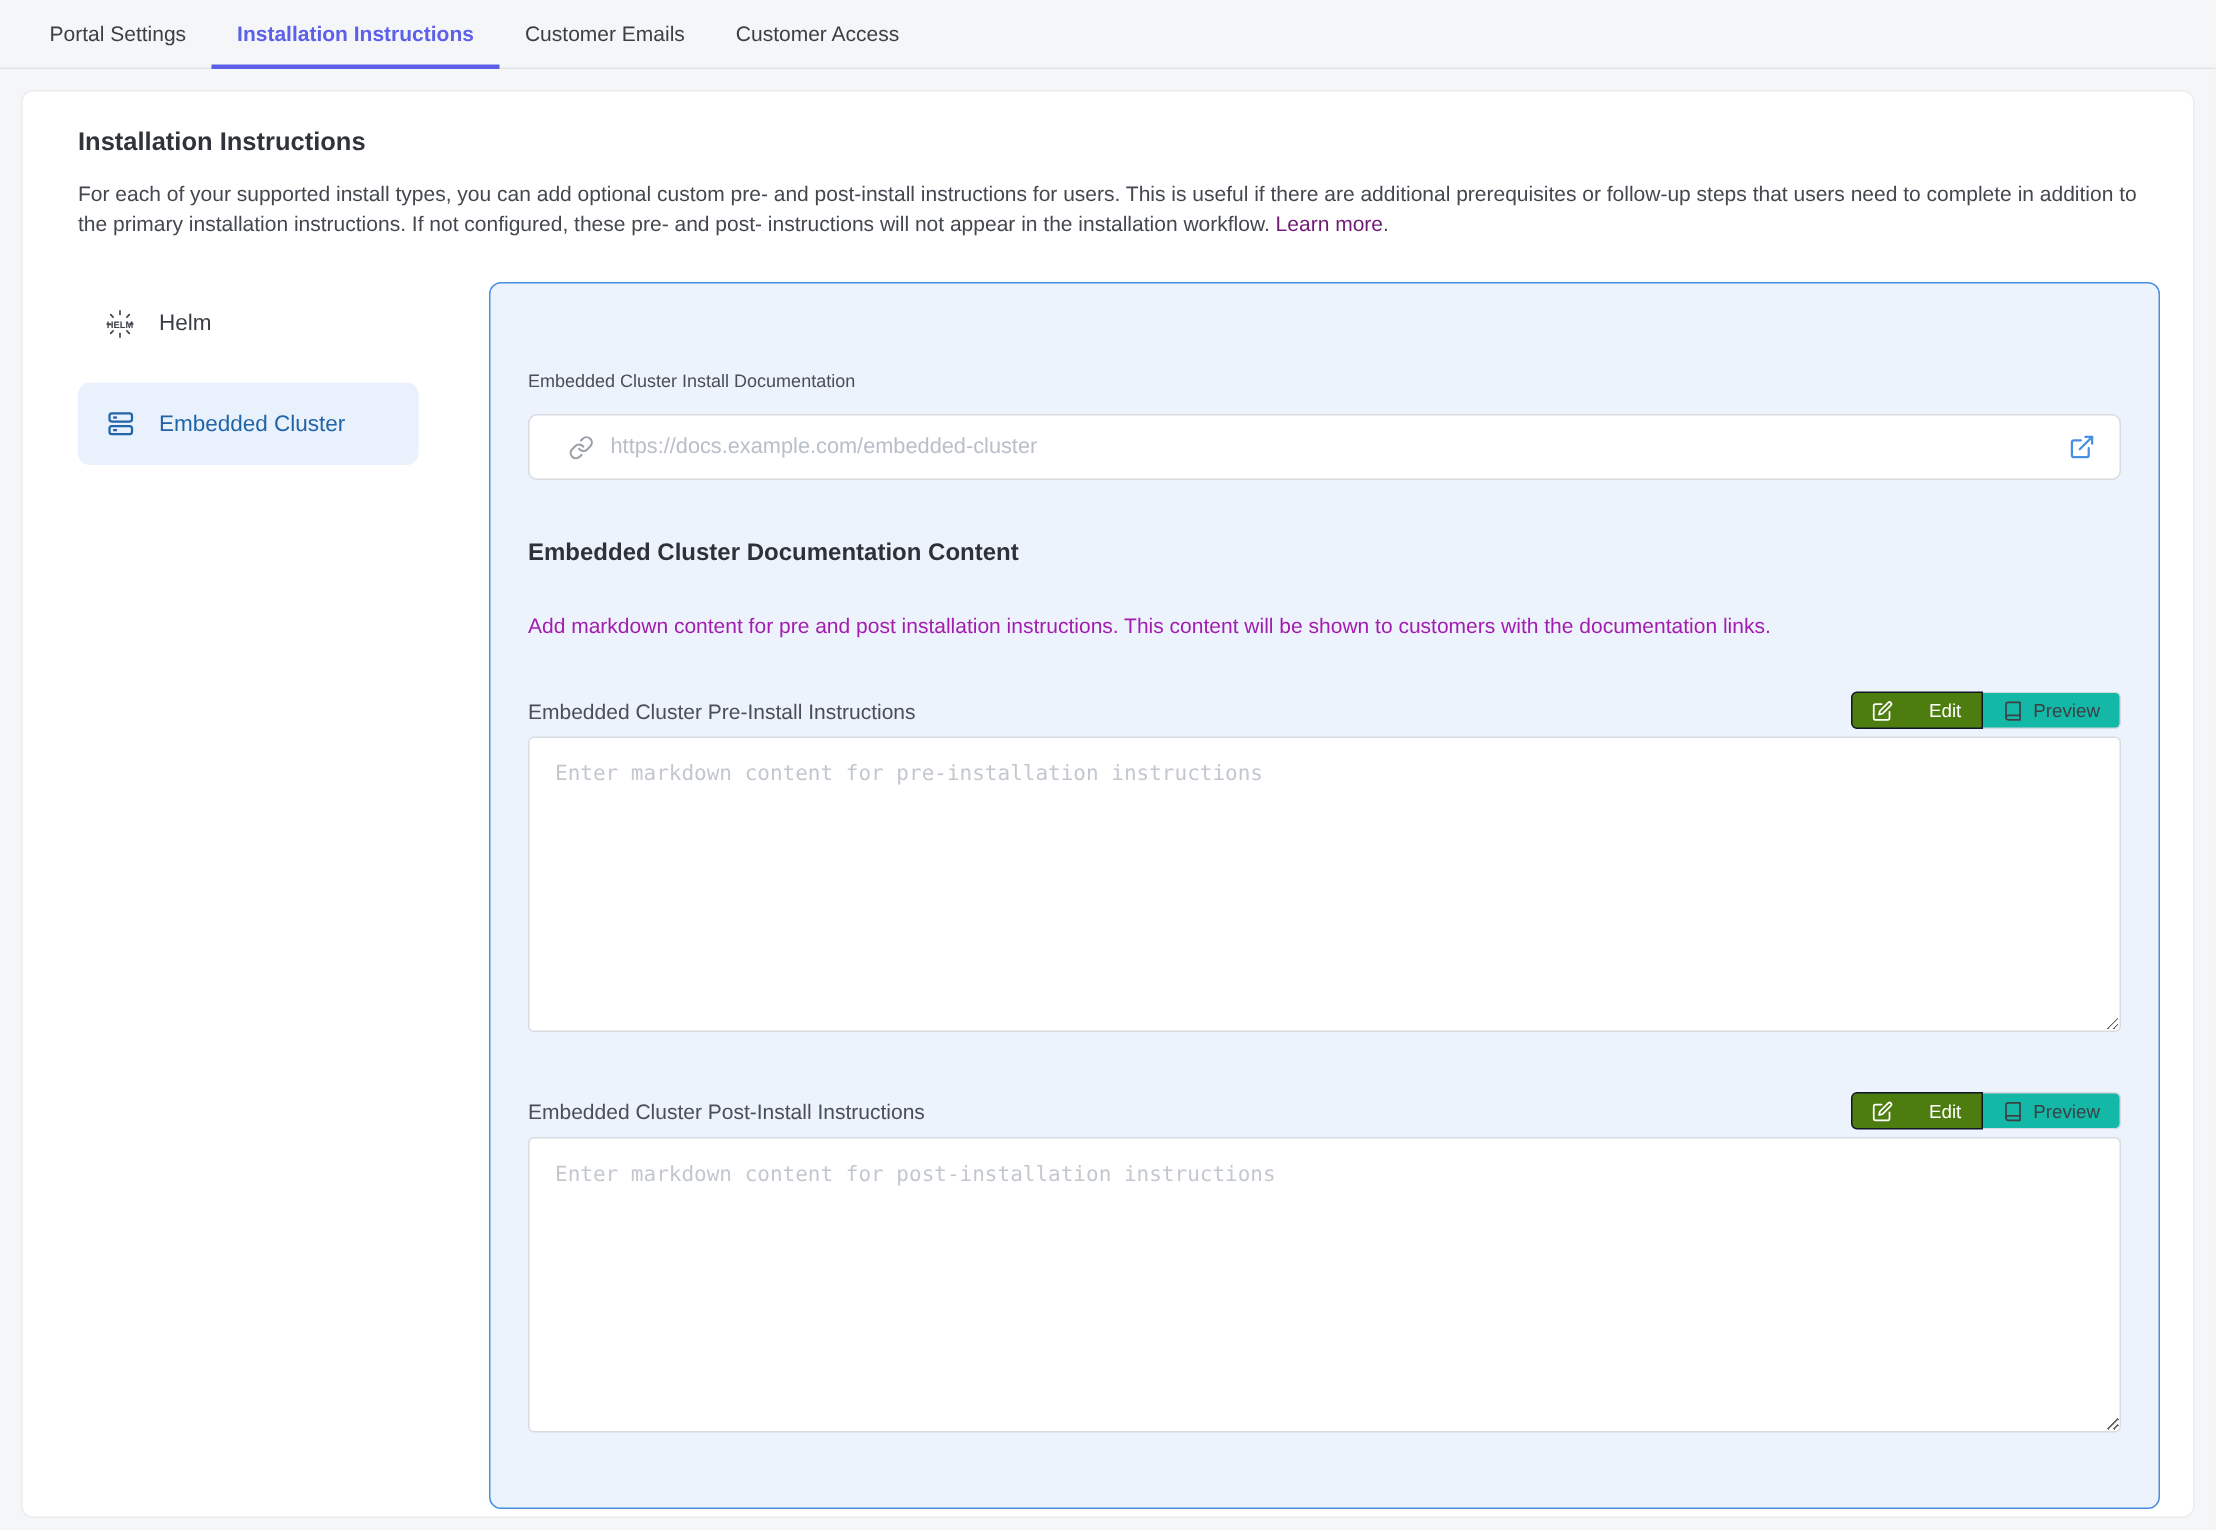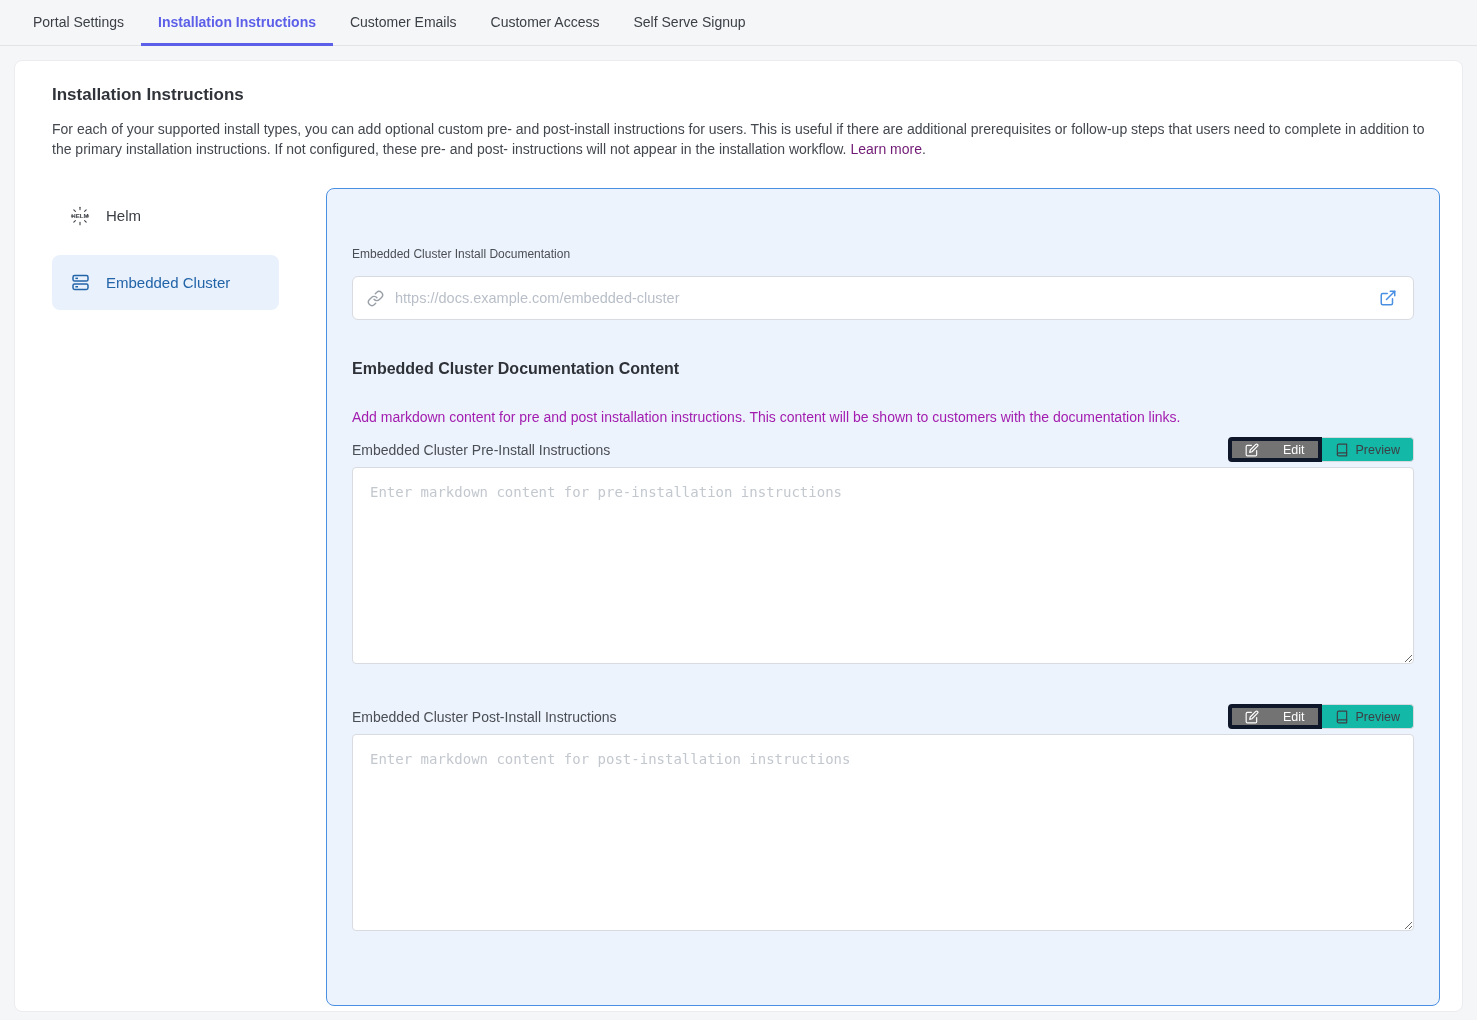--- a/index.html
+++ b/index.html
@@ -86,52 +86,52 @@
     margin-top: 31px;
   }
   .url-input-wrap {
     margin-top: 15px;
     position: relative;
     height: 44px;
     background: #ffffff;
     border: 1px solid #d8dbe0;
     border-radius: 6px;
     display: flex; align-items: center;
-    padding: 0 14px 0 14px;
+    padding: 0 14px 0 26px;
     gap: 9px;
   }
   .url-input {
     flex: 1; border: none; outline: none;
     font-size: 14.5px; color: #3a3e45;
     font-family: "Liberation Sans", sans-serif;
     background: transparent;
   }
   .url-input::placeholder { color: #b9bfc8; }
   .ext-btn { background: none; border: none; padding: 2px; cursor: pointer; display: flex; }
 
   .section-heading-2 { margin-top: 40px !important; }
   .panel-desc {
     font-size: 14px; color: #a21caf; margin: 31px 0 0 0;
   }
 
   .editor-row {
     display: flex; align-items: center; justify-content: space-between;
-    margin-top: 12px;
+    margin-top: 36px;
   }
   .editor-label { font-size: 14px; color: #4a4e55; }
   .btn-group { display: flex; }
   .btn {
     display: flex; align-items: center; gap: 7px;
     height: 25px; padding: 0 13px;
     font-size: 12.5px; font-family: "Liberation Sans", sans-serif;
     cursor: pointer;
   }
   .btn-edit {
-    background: #737373; color: #ffffff;
-    border: 4px solid #0f172a;
+    background: #4d7c0f; color: #ffffff;
+    border: 1px solid #0f172a;
     border-radius: 4px 0 0 4px;
     gap: 24px;
   }
   .btn-preview {
     background: #14b8a6; color: #3c4046;
     border: 1px solid #d6d9de; border-left: none;
     border-radius: 0 4px 4px 0;
   }
   .md-textarea {
     display: block;
@@ -149,21 +149,20 @@
   .spacer-post { margin-top: 40px; }
 </style>
 </head>
 <body>
 
 <div class="tabbar">
   <div class="tab">Portal Settings</div>
   <div class="tab active">Installation Instructions</div>
   <div class="tab">Customer Emails</div>
   <div class="tab">Customer Access</div>
-  <div class="tab">Self Serve Signup</div>
 </div>
 
 <div class="card">
   <h1 class="page-title">Installation Instructions</h1>
   <p class="page-desc">
     <span>For each of your supported install types, you can add optional custom pre- and post-install instructions for users. This is useful if there are additional prerequisites or follow-up steps that users need to complete in addition to the primary installation instructions. If not configured, these pre- and post- instructions will not appear in the installation workflow.</span>
     <a class="link">Learn more</a><span>.</span>
   </p>
 
   <div class="content-row">

